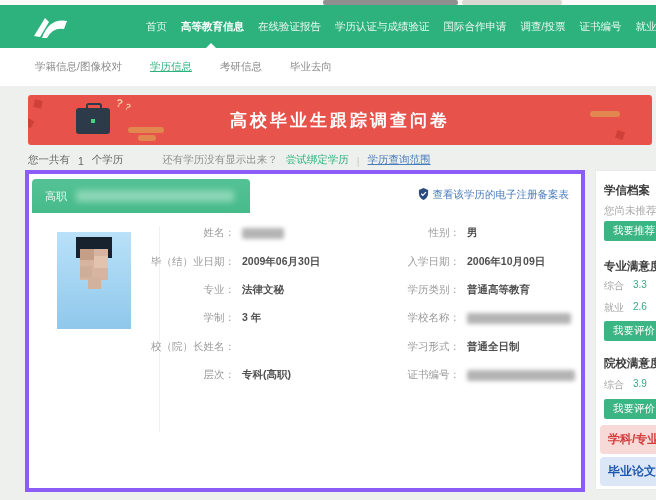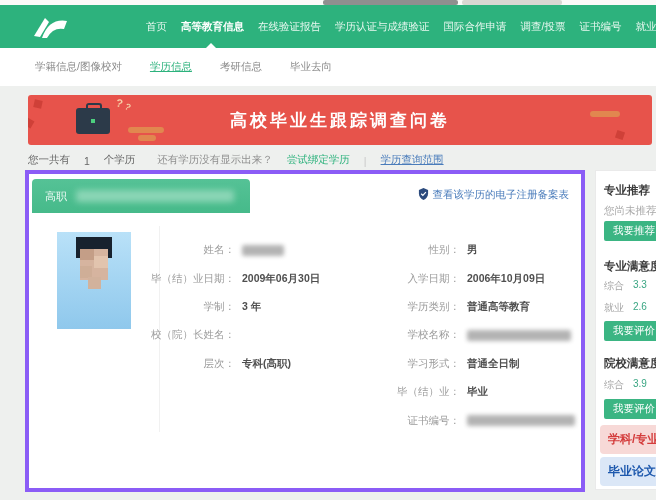--- a/index.html
+++ b/index.html
@@ -40,23 +40,23 @@
   .sq { position:absolute; width:8px; height:8px; background:#cf4038; }
   .sq.a { left:6px; top:5px; transform:rotate(12deg); }
   .sq.b { left:588px; top:36px; transform:rotate(18deg); }
   .sq.c { left:-3px; top:24px; transform:rotate(30deg); }
   .cloud { position:absolute; height:6px; border-radius:3px; background:#df9050; opacity:.85; }
   .cloud.a { left:100px; top:32px; width:36px; }
   .cloud.b { left:562px; top:16px; width:30px; }
   .cloud.c { left:110px; top:40px; width:18px; }
 
   
-  .summary { position:absolute; left:28px; top:153px; display:flex; align-items:flex-end; gap:14px;
+  .summary { position:absolute; left:28px; top:153px; display:flex; align-items:flex-end; gap:8px;
     font-size:10.5px; color:#666; white-space:nowrap; }
-  .summary .hint { color:#8f8f8f; margin-left:8px; }
+  .summary .hint { color:#8f8f8f; margin-left:31px; }
   .summary .green-link { color:#2db27d; cursor:pointer; }
   .summary .bar { color:#c9c9c9; }
   .summary .blue-link { color:#4a7cbb; text-decoration:underline; cursor:pointer; }
 
   
   .card { position:absolute; left:25px; top:170px; width:560px; height:322px; background:#fff; border:4px solid #8b5cf6; }
   .tab { position:absolute; left:3px; top:5px; width:218px; height:34px;
     background:linear-gradient(180deg,#55c296,#46ba8a); border-radius:4px 4px 0 0; }
   .tab-blur { position:absolute; left:44px; top:11px; width:158px; height:12px; background:#8cd6b6; filter:blur(3px); border-radius:2px; }
   .tab-label { position:absolute; left:13px; top:10px; color:#f2fbf7; font-size:11px; }
@@ -69,21 +69,21 @@
     background:linear-gradient(180deg,#b9e1f8,#8fc8ec); overflow:hidden; }
   .photo > div { filter:blur(.6px); }
   .ph-hat { position:absolute; left:19px; top:5px; width:36px; height:21px; background:#18222e; }
   .ph-face { position:absolute; left:23px; top:17px; width:28px; height:31px; background:#d6b49f; }
   .px1 { position:absolute; left:23px; top:17px; width:14px; height:11px; background:#c49e87; }
   .px2 { position:absolute; left:37px; top:24px; width:14px; height:12px; background:#e2c4ae; }
   .px3 { position:absolute; left:23px; top:34px; width:12px; height:12px; background:#cfae97; }
   .ph-neck { position:absolute; left:31px; top:45px; width:13px; height:12px; background:#d2b29c; }
 
   
-  .form-col { position:absolute; top:62px; }
+  .form-col { position:absolute; top:45px; }
   .form-col.left { left:118px; } .form-col.right { left:343px; }
   .frow { display:flex; align-items:center; height:28.4px; font-size:10.5px; white-space:nowrap; }
   .flabel { width:88px; text-align:right; color:#9b9b9b; }
   .fvalue { margin-left:7px; color:#4f4f4f; font-weight:bold; }
   .blur-bar { margin-left:7px; height:11px; background:#b3b3b3; border-radius:2px; filter:blur(2.2px); }
   .w42{width:42px;} .w78{width:78px;} .w104{width:104px;} .w108{width:108px;}
 
   
   .sidebar { position:absolute; left:595px; top:170px; width:92px; height:320px; background:#fff; border:1px solid #eaeaea; }
   .sb-title { position:absolute; left:8px; font-size:11.5px; font-weight:bold; color:#3a3a3a; white-space:nowrap; }
@@ -190,20 +190,24 @@
     <div class="form-col left">
       <div class="frow">
         <span class="flabel">姓名：</span>
         <span class="blur-bar w42"></span>
       </div>
       <div class="frow">
         <span class="flabel">毕（结）业日期：</span>
         <span class="fvalue">2009年06月30日</span>
       </div>
       <div class="frow">
+        <span class="flabel">专业：</span>
+        <span class="fvalue">法律文秘</span>
+      </div>
+      <div class="frow">
         <span class="flabel">学制：</span>
         <span class="fvalue">3 年</span>
       </div>
       <div class="frow">
         <span class="flabel">校（院）长姓名：</span>
         <span class="fvalue"></span>
       </div>
       <div class="frow">
         <span class="flabel">层次：</span>
         <span class="fvalue">专科(高职)</span>
@@ -225,32 +229,28 @@
       </div>
       <div class="frow">
         <span class="flabel">学校名称：</span>
         <span class="blur-bar w104"></span>
       </div>
       <div class="frow">
         <span class="flabel">学习形式：</span>
         <span class="fvalue">普通全日制</span>
       </div>
       <div class="frow">
-        <span class="flabel">毕（结）业：</span>
-        <span class="fvalue">毕业</span>
-      </div>
-      <div class="frow">
         <span class="flabel">证书编号：</span>
         <span class="blur-bar w108"></span>
       </div>
     </div>
   </div>
 
   <div class="sidebar">
-    <div class="sb-title" style="top:12px;">专业推荐</div>
+    <div class="sb-title" style="top:12px;">学信档案</div>
     <div class="sb-note" style="top:33px;">您尚未推荐专业</div>
     <div class="sb-btn" style="top:50px;">我要推荐</div>
 
     <div class="sb-title" style="top:88px;">专业满意度</div>
     <div class="sb-row" style="top:108px;">
       <span>综合</span>
       <span class="sb-score">3.3</span>
 
     </div>
     <div class="sb-row" style="top:130px;">

